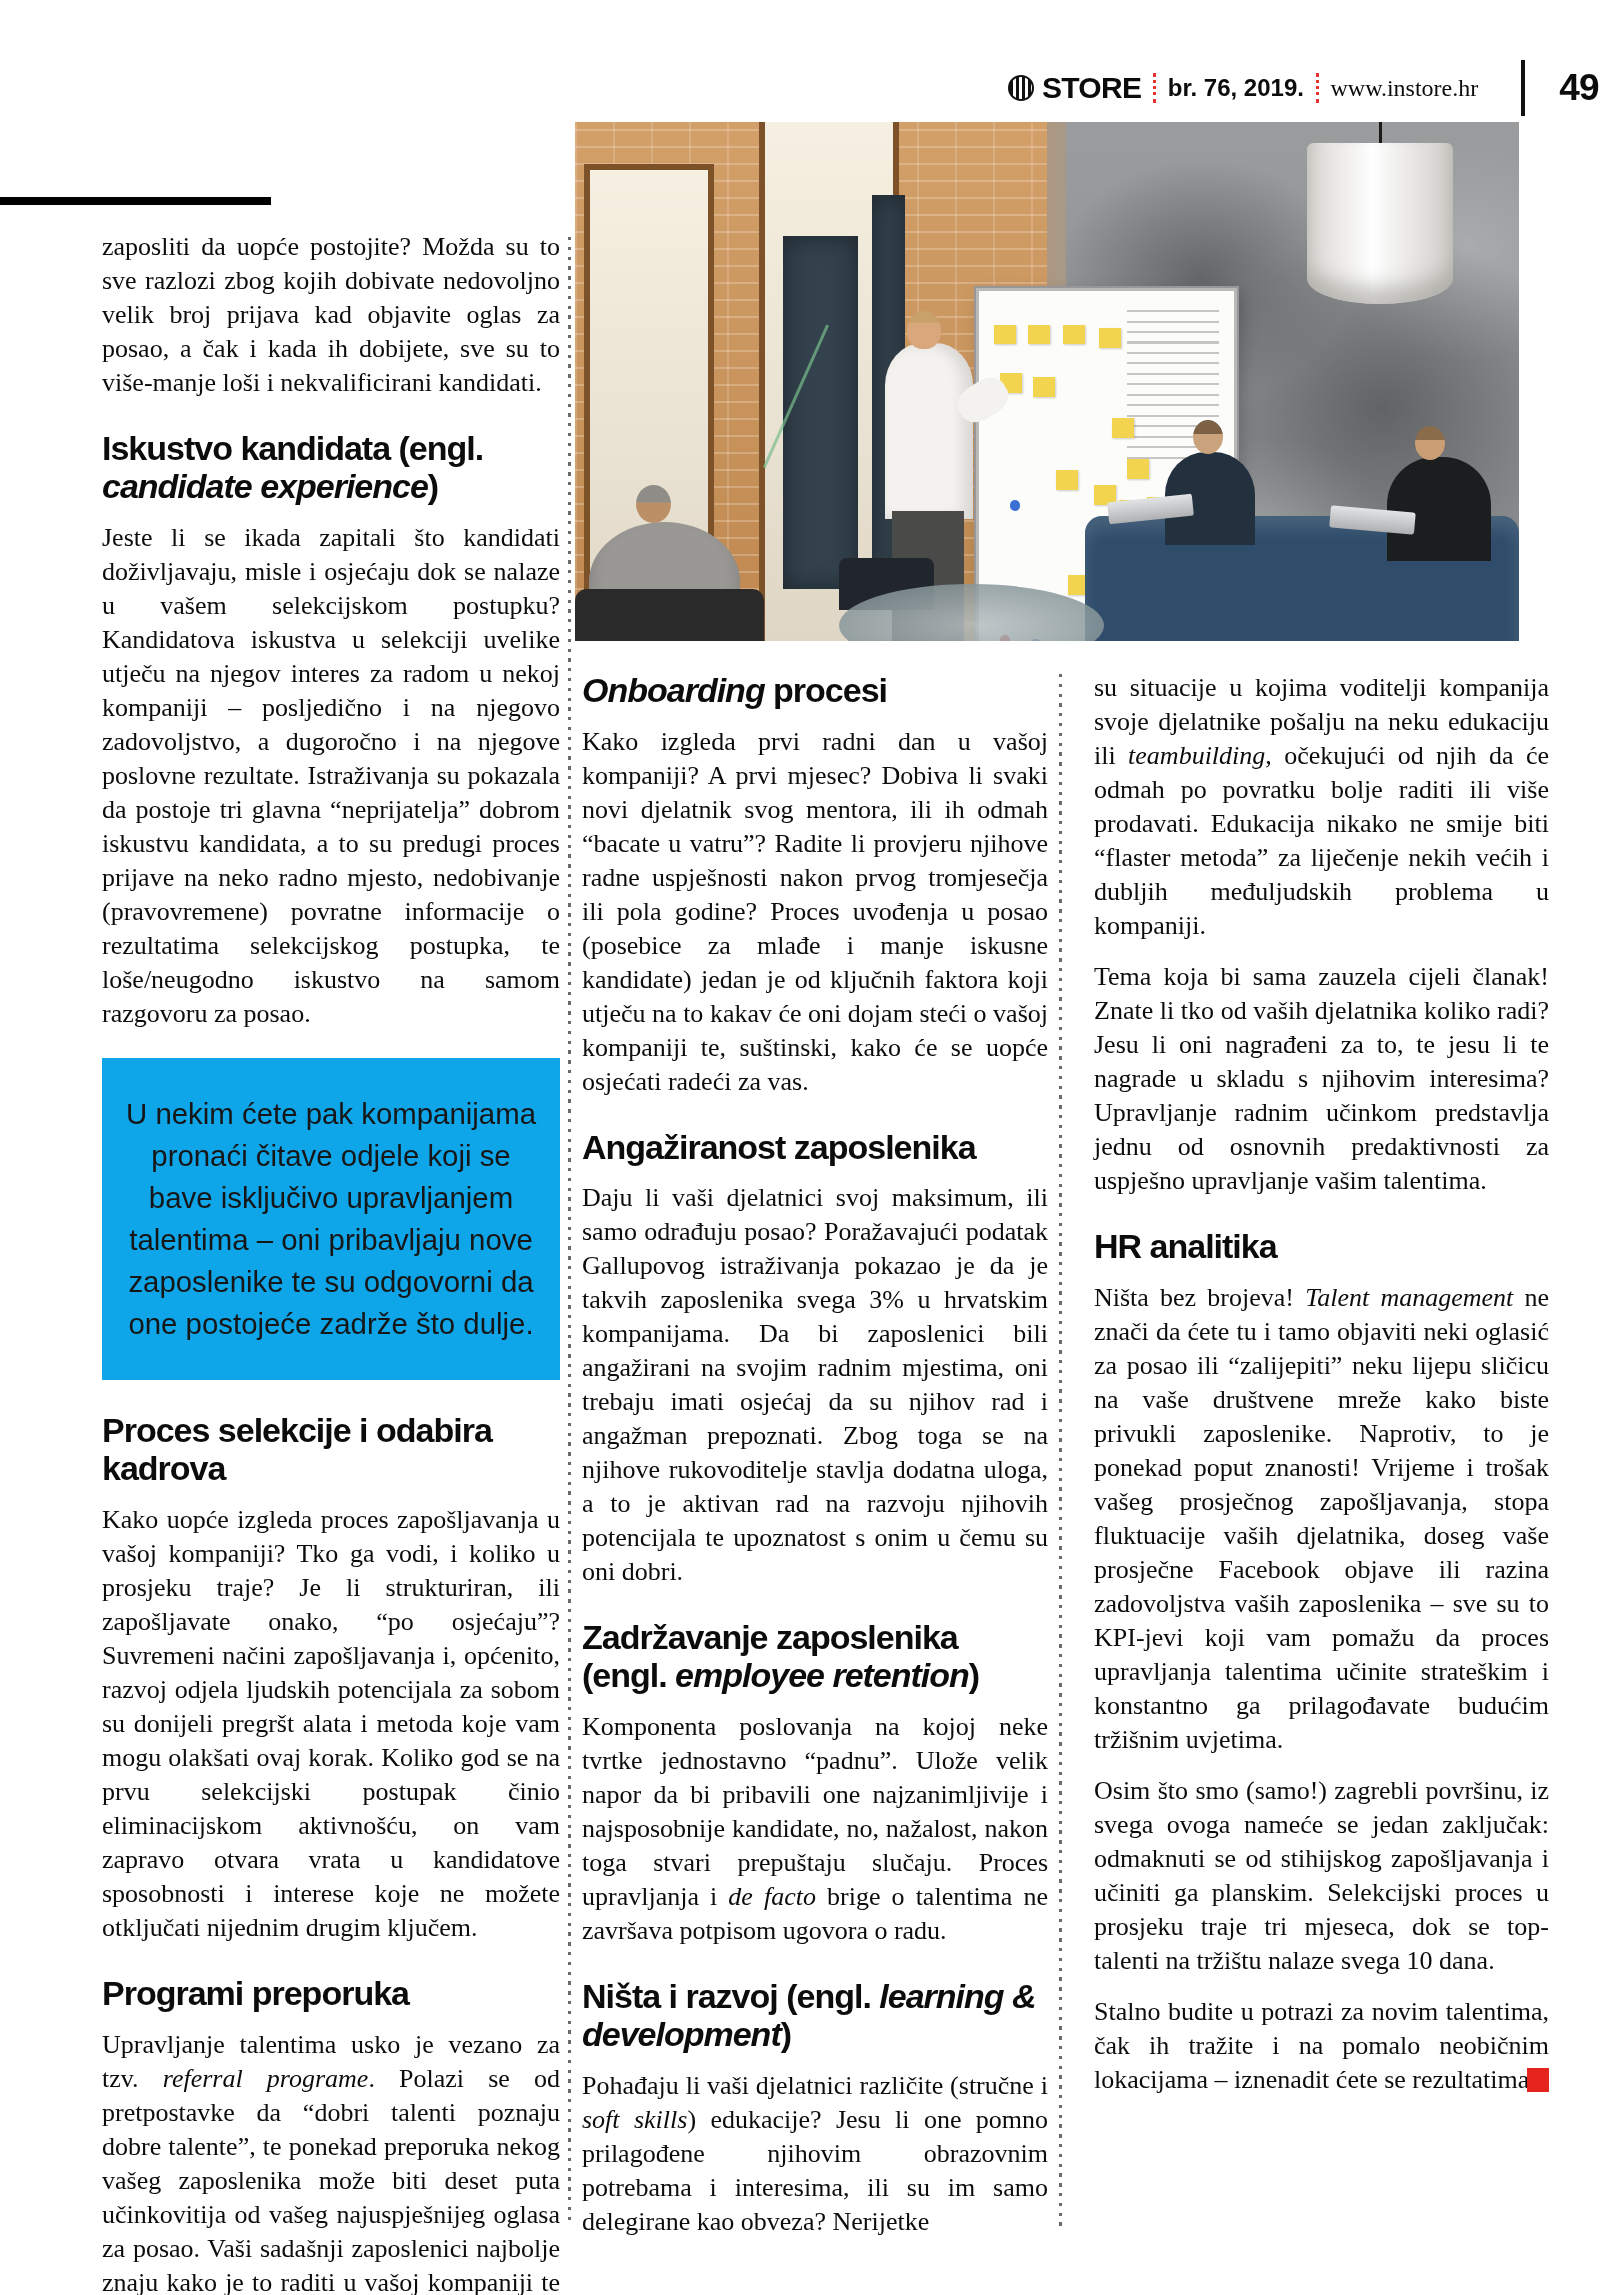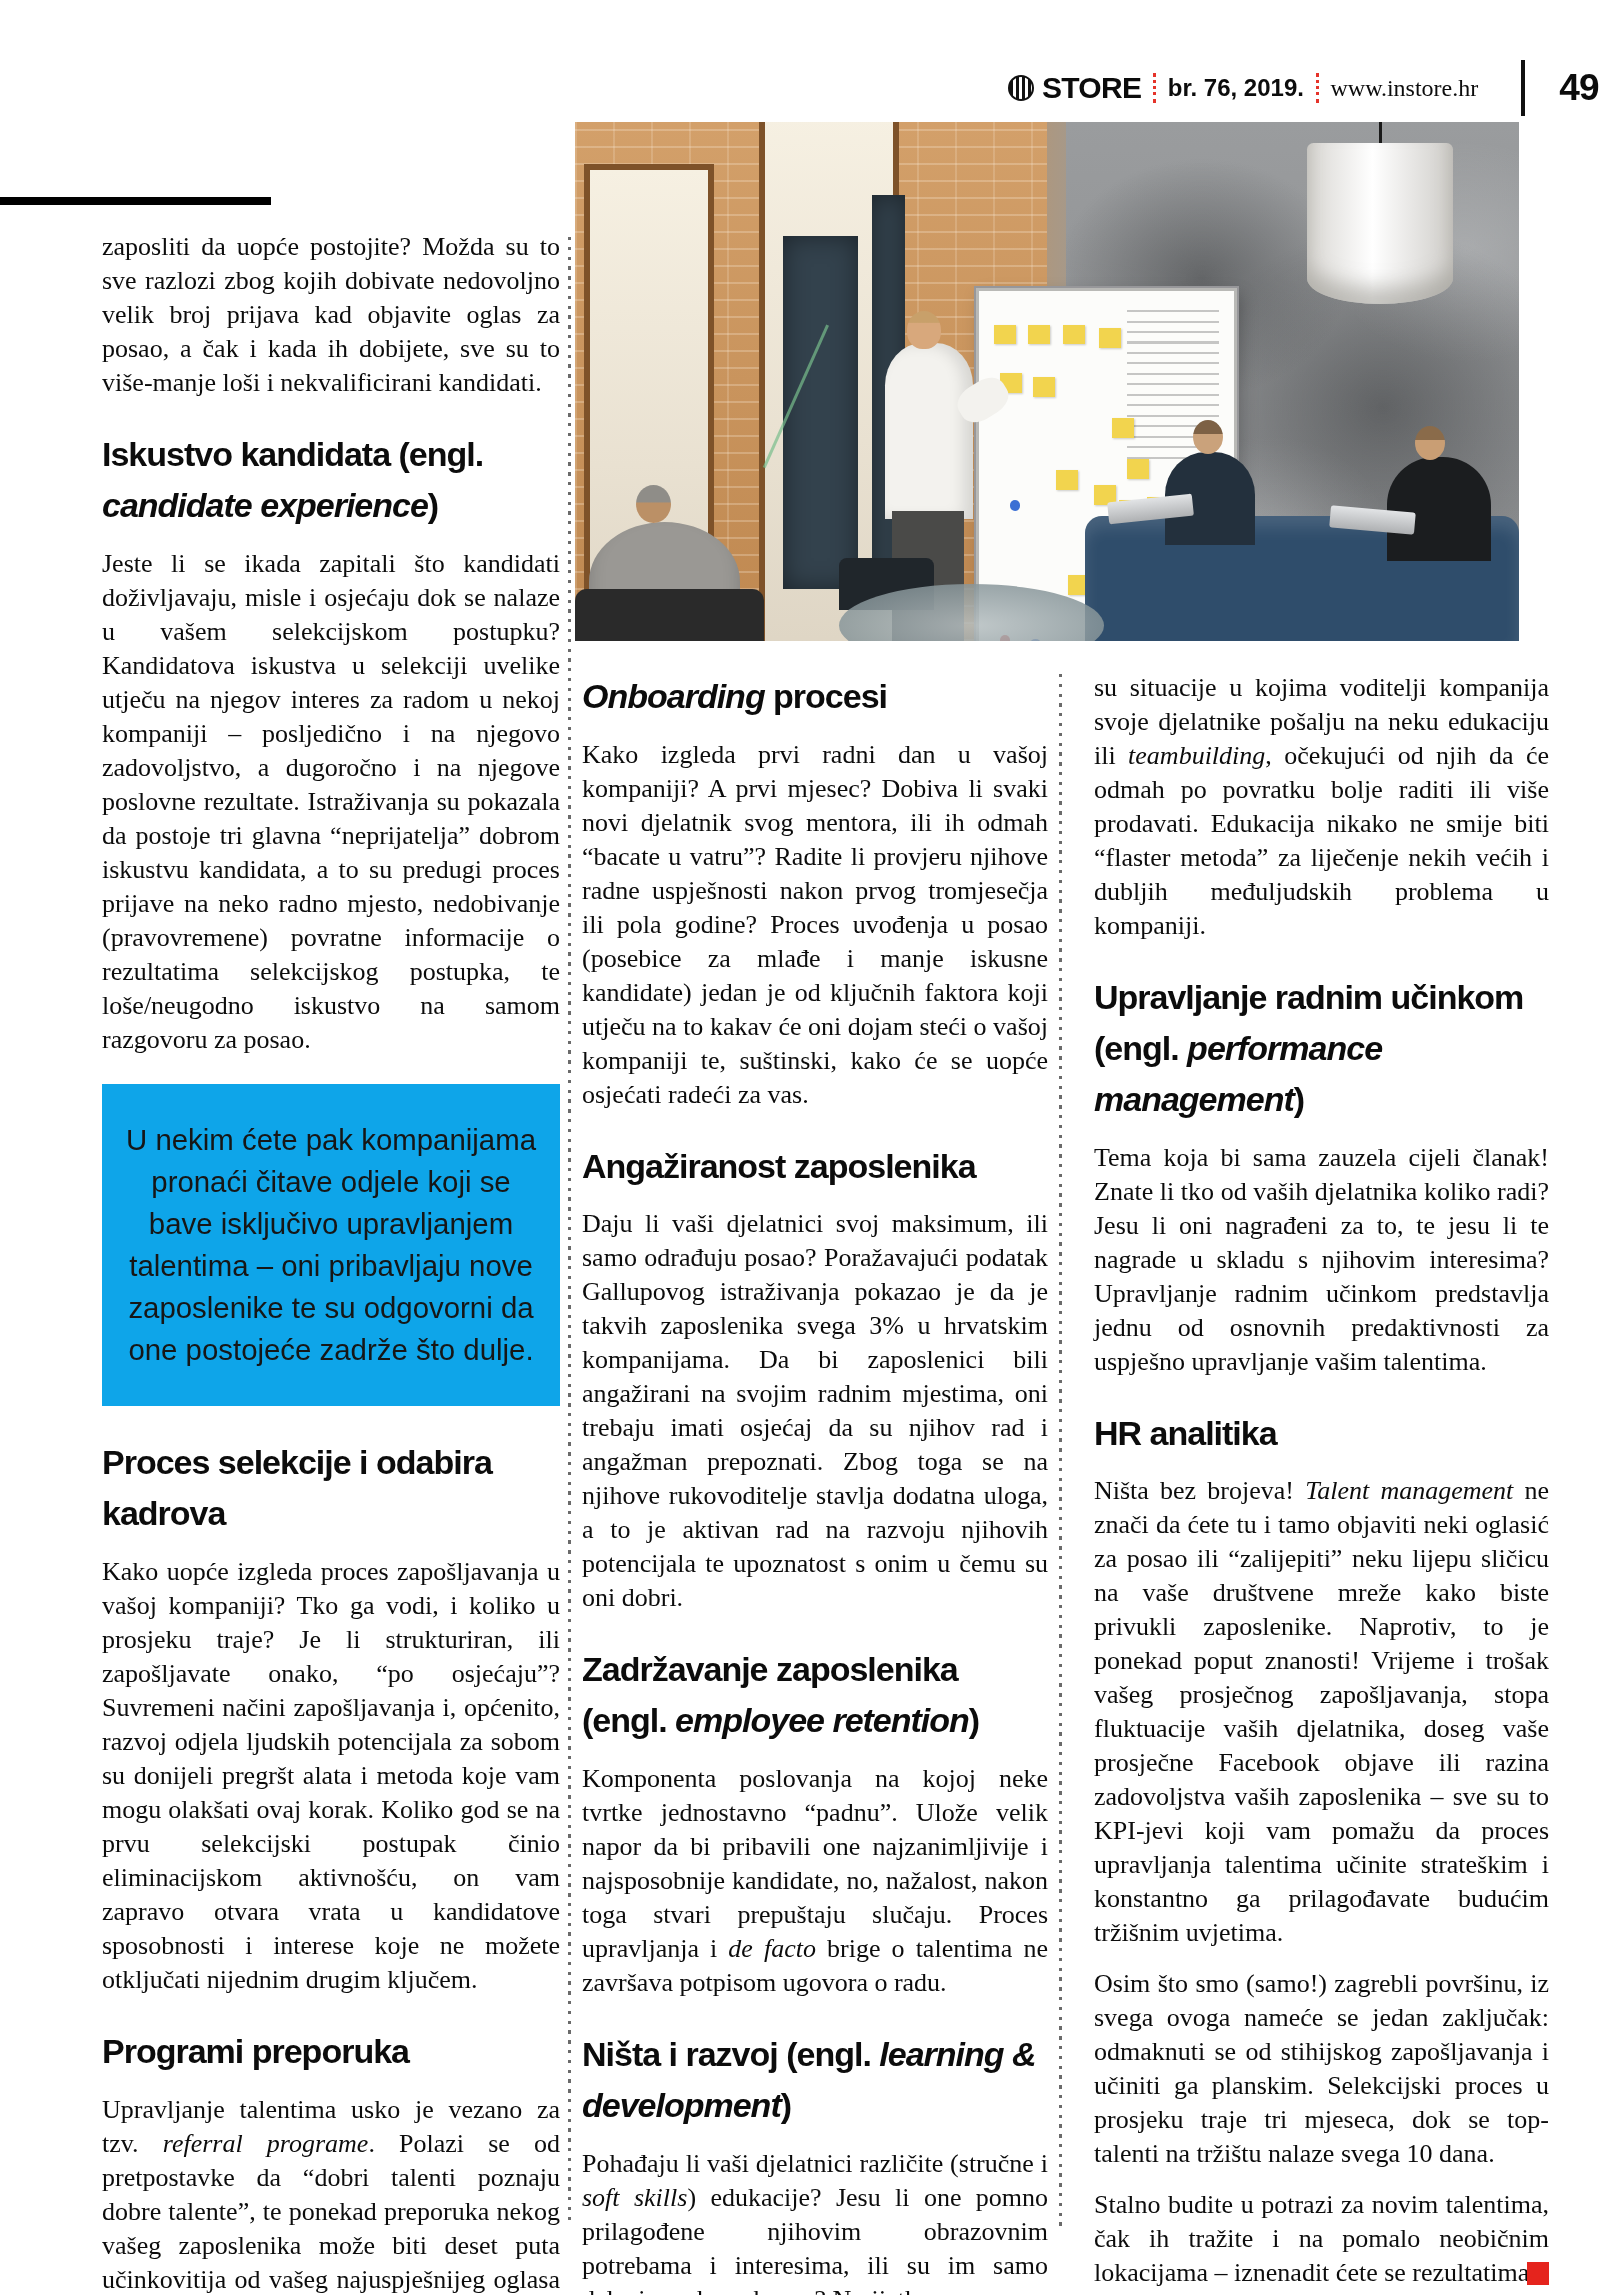--- a/index.html
+++ b/index.html
@@ -83,21 +83,21 @@
   .ph-table{left:28%;top:89%;width:28%;height:16%;border-radius:50%;
      background:radial-gradient(closest-side,#b6bfc1,#88969a);opacity:.85;}
   .ph-chair2{left:28%;top:84%;width:10%;height:10%;background:#20262b;border-radius:7.9px 7.9px 0 0;}
 
   
   .col{position:absolute;text-align:justify;font-size:26px;line-height:34px;}
   .col1{left:102px;top:230px;width:458px;}
   .col2{left:582px;top:671px;width:466px;}
   .col3{left:1094px;top:671px;width:455px;}
   p.body{margin:0 0 17px 0;}
-  h2.head{font-family:"Liberation Sans",sans-serif;font-weight:700;font-size:34px;line-height:51px;
+  h2.head{font-family:"Liberation Sans",sans-serif;font-weight:700;font-size:34px;line-height:38px;
           letter-spacing:-1px;margin:29px 0 15.7px 0;text-align:left;}
   .first{margin-top:0 !important;}
   .it{font-style:italic;}
   .callout{background:#0ea5e9;margin:27.5px 0 31px 0;padding:35px 19.6px;}
   .callout p{margin:0;font-family:"Liberation Sans",sans-serif;font-size:29.4px;line-height:42px;
              text-align:center;color:#161616;}
   p.last{position:relative;margin-bottom:0;}
   .endmark{position:absolute;right:0;bottom:5.2px;width:22px;height:23.6px;background:#e5241d;}
 </style>
 </head>
@@ -190,21 +190,20 @@
     <h2 class="head"><span>Angažiranost zaposlenika</span></h2>
     <p class="body"><span>Daju li vaši djelatnici svoj maksimum, ili samo odrađuju posao? Poražavajući podatak Gallupovog istraživanja pokazao je da je takvih zaposlenika svega 3% u hrvatskim kompanijama. Da bi zaposlenici bili angažirani na svojim radnim mjestima, oni trebaju imati osjećaj da su njihov rad i angažman prepoznati. Zbog toga se na njihove rukovoditelje stavlja dodatna uloga, a to je aktivan rad na razvoju njihovih potencijala te upoznatost s onim u čemu su oni dobri.</span></p>
     <h2 class="head"><span>Zadržavanje zaposlenika (engl. </span><span class="it">employee retention</span><span>)</span></h2>
     <p class="body"><span>Komponenta poslovanja na kojoj neke tvrtke jednostavno “padnu”. Ulože velik napor da bi pribavili one najzanimljivije i najsposobnije kandidate, no, nažalost, nakon toga stvari prepuštaju slučaju. Proces upravljanja i </span><span class="it">de facto</span><span> brige o talentima ne završava potpisom ugovora o radu.</span></p>
     <h2 class="head"><span>Ništa i razvoj (engl. </span><span class="it">learning &amp; development</span><span>)</span></h2>
     <p class="body"><span>Pohađaju li vaši djelatnici različite (stručne i </span><span class="it">soft skills</span><span>) edukacije? Jesu li one pomno prilagođene njihovim obrazovnim potrebama i interesima, ili su im samo delegirane kao obveza? Nerijetke</span></p>
   </section>
 
   <section class="col col3">
     <p class="body first"><span>su situacije u kojima voditelji kompanija svoje djelatnike pošalju na neku edukaciju ili </span><span class="it">teambuilding</span><span>, očekujući od njih da će odmah po povratku bolje raditi ili više prodavati. Edukacija nikako ne smije biti “flaster metoda” za liječenje nekih većih i dubljih međuljudskih problema u kompaniji.</span></p>
-    <h2 class="head"><span>Upravljanje radnim učinkom (engl. </span><span class="it">performance management</span><span>)</span></h2>
     <p class="body"><span>Tema koja bi sama zauzela cijeli članak! Znate li tko od vaših djelatnika koliko radi? Jesu li oni nagrađeni za to, te jesu li te nagrade u skladu s njihovim interesima? Upravljanje radnim učinkom predstavlja jednu od osnovnih predaktivnosti za uspješno upravljanje vašim talentima.</span></p>
     <h2 class="head"><span>HR analitika</span></h2>
     <p class="body"><span>Ništa bez brojeva! </span><span class="it">Talent management</span><span> ne znači da ćete tu i tamo objaviti neki oglasić za posao ili “zalijepiti” neku lijepu sličicu na vaše društvene mreže kako biste privukli zaposlenike. Naprotiv, to je ponekad poput znanosti! Vrijeme i trošak vašeg prosječnog zapošljavanja, stopa fluktuacije vaših djelatnika, doseg vaše prosječne Facebook objave ili razina zadovoljstva vaših zaposlenika – sve su to KPI-jevi koji vam pomažu da proces upravljanja talentima učinite strateškim i konstantno ga prilagođavate budućim tržišnim uvjetima.</span></p>
     <p class="body"><span>Osim što smo (samo!) zagrebli površinu, iz svega ovoga nameće se jedan zaključak: odmaknuti se od stihijskog zapošljavanja i učiniti ga planskim. Selekcijski proces u prosjeku traje tri mjeseca, dok se top-talenti na tržištu nalaze svega 10 dana.</span></p>
     <p class="body last">
       <span><span>Stalno budite u potrazi za novim talentima, čak ih tražite i na pomalo neobičnim lokacijama – iznenadit ćete se rezultatima!</span></span>
       <span class="endmark"></span>
     </p>
   </section>
 

